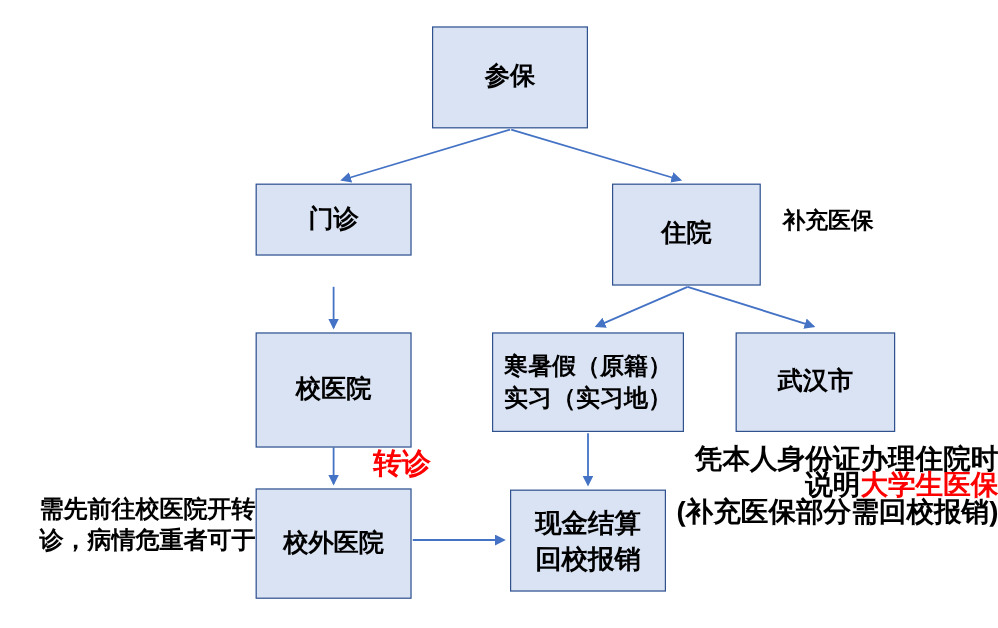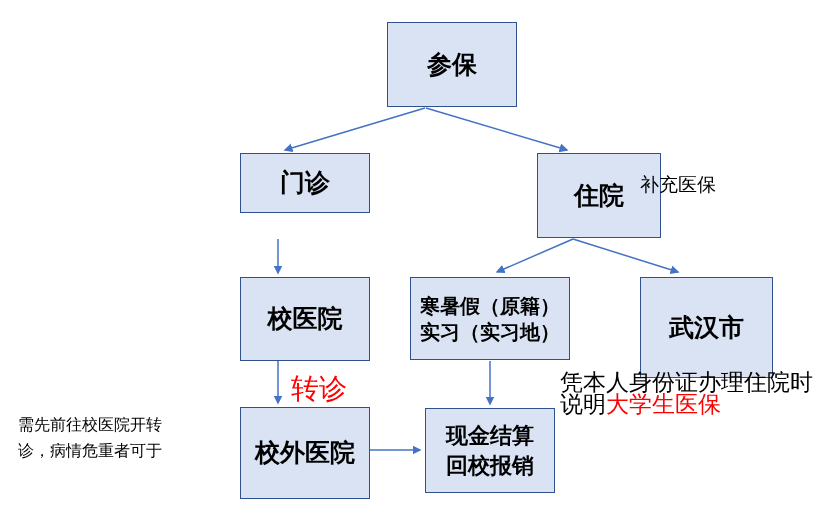--- a/index.html
+++ b/index.html
@@ -25,39 +25,40 @@
   .node{
     position:absolute;
     background:var(--node-fill);
     border:1.6px solid var(--node-border);
     display:flex;flex-direction:column;
     align-items:center;justify-content:center;
     text-align:center;
     font-weight:bold;
     line-height:1.25;
   }
-  .fs23{font-size:25px;margin-left:27px;}
+  .fs23{font-size:21px;}
   .fs22{font-size:22px;}
   .fs20{font-size:20px;text-align:right;}
   .note{
     position:absolute;
-    font-weight:normal;
-    text-align:left;
+    font-weight:bold;
+    text-align:right;
     white-space:nowrap;
   }
   .note-sm{font-size:19px;line-height:23px;}
   .note-md{font-size:18px;line-height:24px;}
-  .note-lg{font-size:16px;line-height:26px;}
+  .note-lg{font-size:20px;line-height:26px;}
   .note-id{font-size:23px;line-height:22px;}
   .red{color:var(--hl);}
   .referral{
     position:absolute;
-    font-weight:normal;font-size:28px;
+    font-weight:bold;font-size:24px;
     color:var(--hl);
     white-space:nowrap;
+    margin-left:20px;
   }
 </style>
 </head>
 <body>
 
 <div id="canvas">
 
   <svg class="arrows" width="832" height="523" viewBox="0 0 832 523" aria-hidden="true">
     <defs>
       <marker id="ah" markerWidth="10" markerHeight="10" refX="7.5" refY="4.5" orient="auto" markerUnits="userSpaceOnUse">
@@ -79,30 +80,30 @@
   </div>
 
   <div class="node fs23" style="left:213px;top:153px;width:130px;height:60px;">
     <span>门诊</span>
   </div>
 
   <div class="node fs23" style="left:510px;top:153px;width:124px;height:85px;">
     <span>住院</span>
   </div>
 
-  <div class="node fs23" style="left:213px;top:277px;width:130px;height:84px;">
+  <div class="node fs23" style="left:213px;top:277px;width:130px;height:96px;">
     <span>校医院</span>
   </div>
 
   <div class="node fs20" style="left:410px;top:277px;width:160px;height:83px;line-height:1.3;">
     <span>寒暑假（原籍）</span>
     <span>实习（实习地）</span>
   </div>
 
-  <div class="node fs23" style="left:613px;top:277px;width:133px;height:101px;">
+  <div class="node fs23" style="left:613px;top:277px;width:133px;height:83px;">
     <span>武汉市</span>
   </div>
 
   <div class="node fs23" style="left:213px;top:407px;width:130px;height:92px;">
     <span>校外医院</span>
   </div>
 
   <div class="node fs22" style="left:425px;top:408px;width:130px;height:85px;line-height:1.35;">
     <span>现金结算</span>
     <span>回校报销</span>
@@ -118,15 +119,16 @@
   <div class="note note-lg" style="left:18px;top:412px;width:195px;">
     <div>需先前往校医院开转</div>
     <div>诊，病情危重者可于</div>
   </div>
 
   <div class="note note-id" style="left:560px;top:371px;width:272px;">
     <div>凭本人身份证办理住院时</div>
     <div>
       <span>说明</span><span class="red">大学生医保</span>
     </div>
+    <div>(补充医保部分需回校报销)</div>
   </div>
 
 </div>
 
 </body></html>

